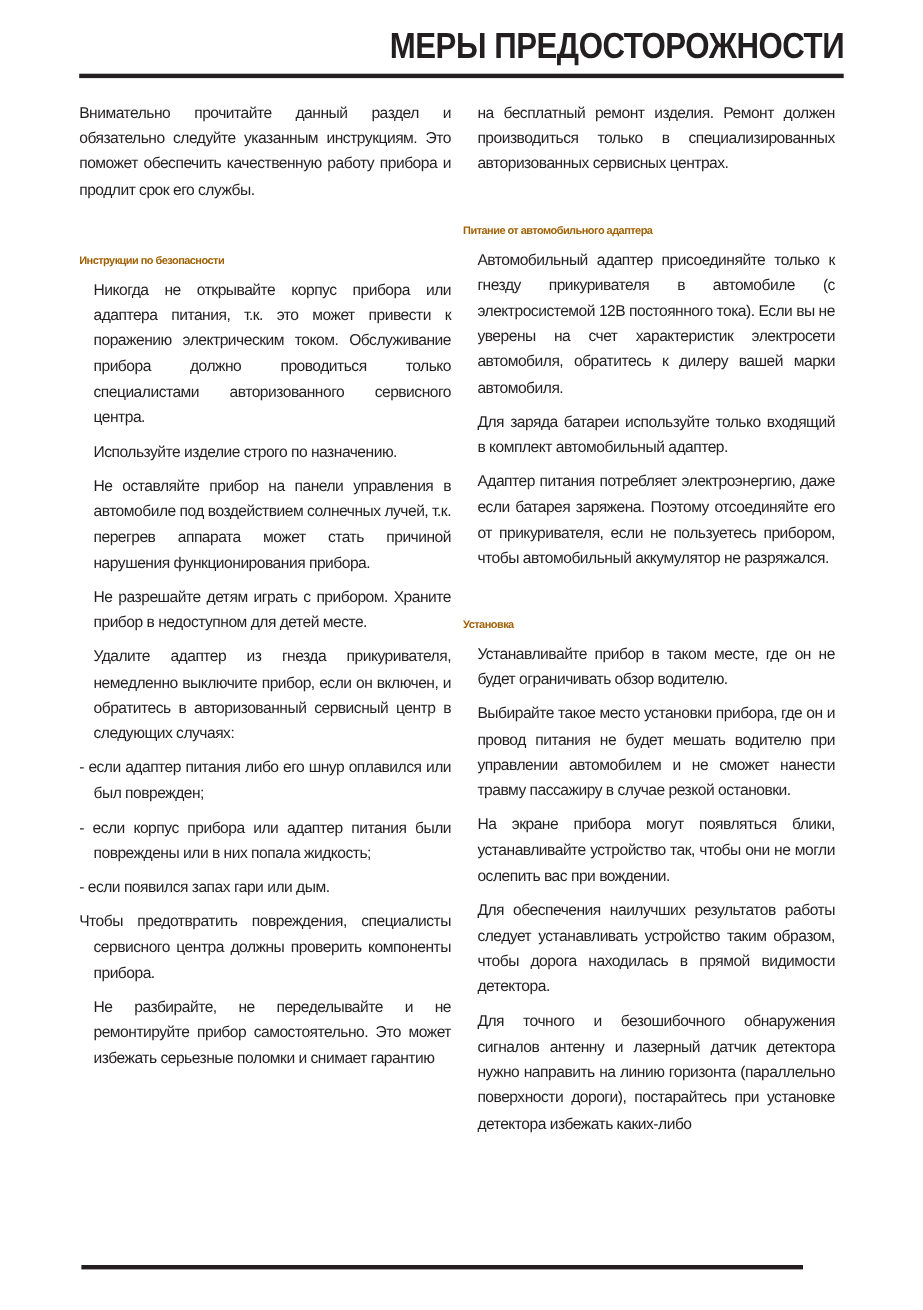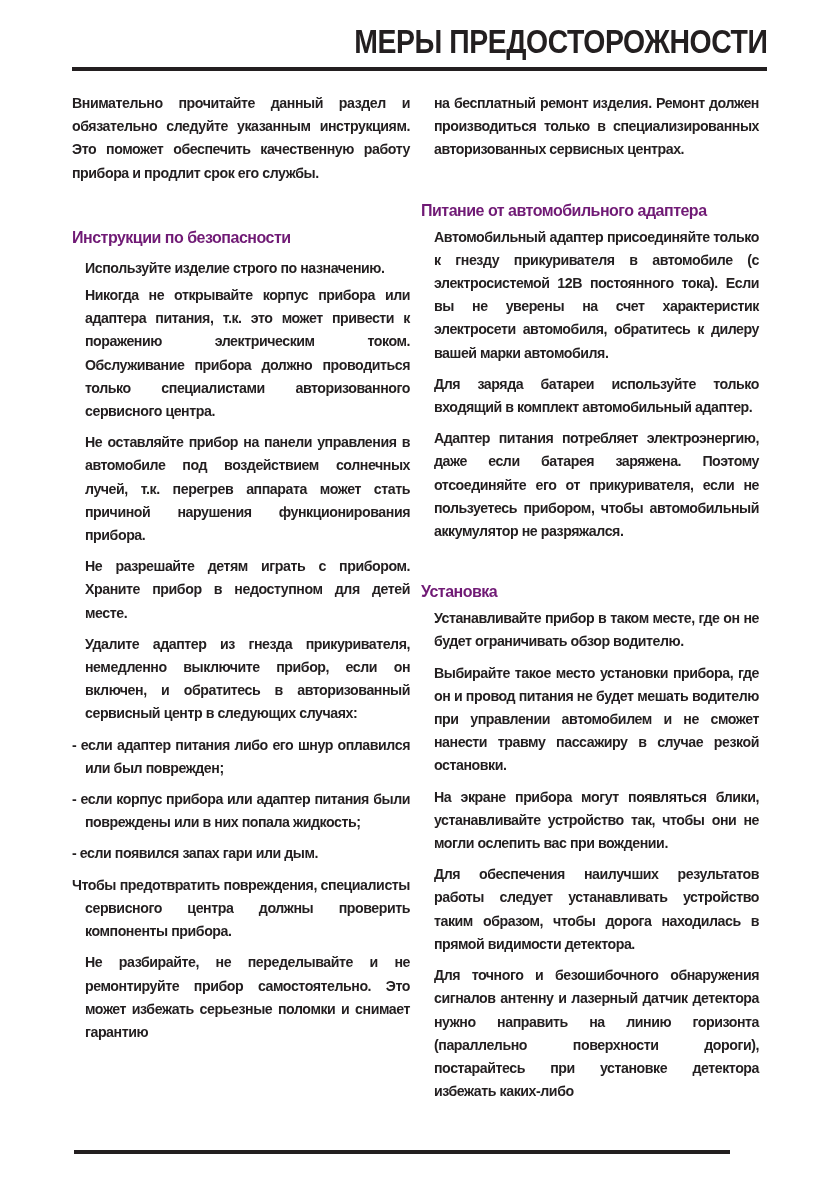--- a/index.html
+++ b/index.html
@@ -9,44 +9,44 @@
            font-family: "Liberation Sans", sans-serif; font-weight: bold;
            font-size: 33px; letter-spacing: -0.5px; line-height: 40px;
            transform: scaleX(0.86); transform-origin: right center; color: #231f20; }
   .top-rule { position: absolute; left: 72px; top: 67px; width: 695px; height: 4px; background: #231f20; }
   .bottom-rule { position: absolute; left: 74px; top: 1150px; width: 656px; height: 4px; background: #231f20; }
 
   .col { position: absolute; top: 92px; width: 338px; }
   .col.left { left: 72px; }
   .col.right { left: 421px; }
 
-  .col p, .col h2 { margin: 0; font-weight: bold; }
+  .col p, .col h2 { margin: 0; }
   .para { font-size: 14.2px; line-height: 23.2px; text-align: justify;
           letter-spacing: -0.45px; word-spacing: 0px; color: #231f20; }
   .ind { padding-left: 13px; margin-top: 8px !important; }
   .dash { padding-left: 13px; text-indent: -13px; margin-top: 8px !important; }
   .hang { padding-left: 13px; text-indent: -13px; margin-top: 8px !important; }
   .intro { margin-top: 0 !important; }
-  .heading { font-size: 16px; font-weight: bold; line-height: 22px; letter-spacing: -0.5px; color: #701a75; }
+  .heading { font-size: 10px; font-weight: bold; line-height: 22px; letter-spacing: -0.5px; color: #a16207; }
   .h-safety { margin-top: 42px !important; }
   .h-install { margin-top: 38px !important; }
   .col .first-after-h { margin-top: 4px !important; }
 </style>
 </head>
 <body>
 
 <h1 class="title">МЕРЫ ПРЕДОСТОРОЖНОСТИ</h1>
 <div class="top-rule"></div>
 
 <div class="col left">
   <p class="para intro">Внимательно прочитайте данный раздел и обязательно следуйте указанным инструкциям. Это поможет обеспечить качественную работу прибора и продлит срок его службы.</p>
 
   <h2 class="heading h-safety">Инструкции по безопасности</h2>
+  <p class="para ind first-after-h">Никогда не открывайте корпус прибора или адаптера питания, т.к. это может привести к поражению электрическим током. Обслуживание прибора должно проводиться только специалистами авторизованного сервисного центра.</p>
   <p class="para ind">Используйте изделие строго по назначению.</p>
-  <p class="para ind first-after-h">Никогда не открывайте корпус прибора или адаптера питания, т.к. это может привести к поражению электрическим током. Обслуживание прибора должно проводиться только специалистами авторизованного сервисного центра.</p>
   <p class="para ind">Не оставляйте прибор на панели управления в автомобиле под воздействием солнечных лучей, т.к. перегрев аппарата может стать причиной нарушения функционирования прибора.</p>
   <p class="para ind">Не разрешайте детям играть с прибором. Храните прибор в недоступном для детей месте.</p>
   <p class="para ind">Удалите адаптер из гнезда прикуривателя, немедленно выключите прибор, если он включен, и обратитесь в авторизованный сервисный центр в следующих случаях:</p>
   <p class="para dash">- если адаптер питания либо его шнур оплавился или был поврежден;</p>
   <p class="para dash">- если корпус прибора или адаптер питания были повреждены или в них попала жидкость;</p>
   <p class="para dash">- если появился запах гари или дым.</p>
   <p class="para hang">Чтобы предотвратить повреждения, специалисты сервисного центра должны проверить компоненты прибора.</p>
   <p class="para ind">Не разбирайте, не переделывайте и не ремонтируйте прибор самостоятельно. Это может избежать серьезные поломки и снимает гарантию</p>
 </div>
 

